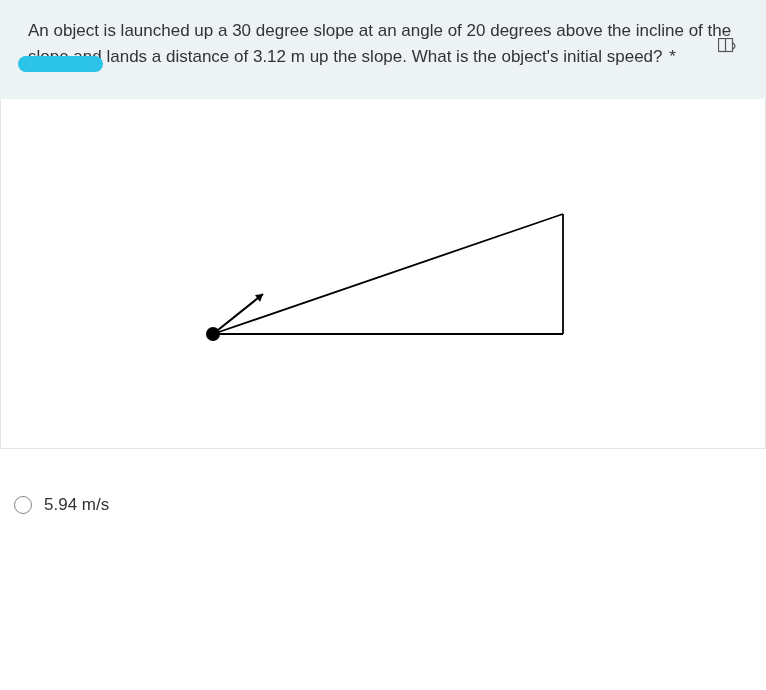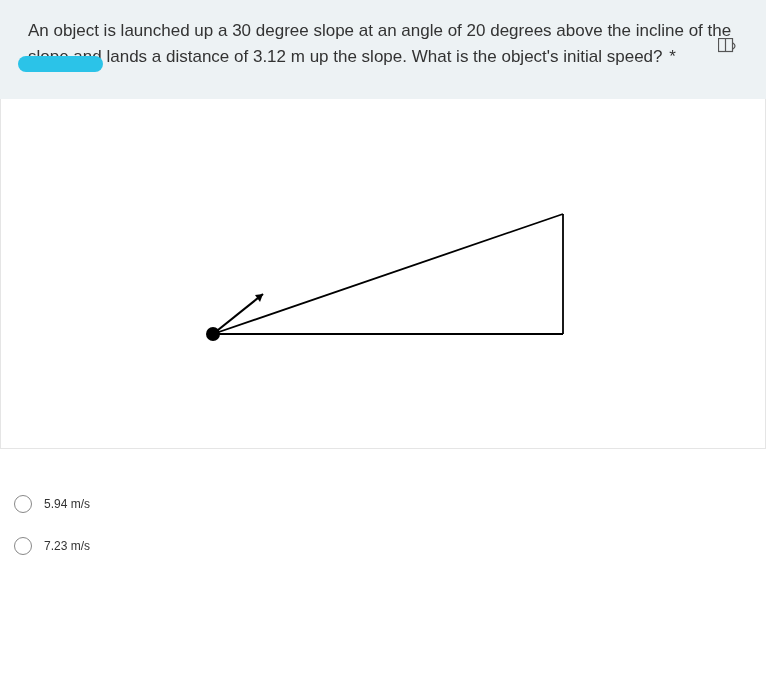--- a/index.html
+++ b/index.html
@@ -63,21 +63,21 @@
   }
   .radio {
     width: 18px;
     height: 18px;
     border: 1.5px solid #888;
     border-radius: 50%;
     margin-right: 12px;
     flex-shrink: 0;
   }
   .option-label {
-    font-size: 12px;
+    font-size: 17px;
     color: #333;
   }
 </style>
 </head>
 <body>
 
 <div class="question-header">
   <div class="question-text">
     <span>An object is launched up a 30 degree slope at an angle of 20 degrees above the incline of the slope and lands a distance of 3.12 m up the slope.  What is the object's initial speed?</span>
     <span class="required-mark">*</span>
@@ -101,17 +101,13 @@
     <line x1="20" y1="150" x2="70" y2="110" stroke="#000" stroke-width="2.2"></line>
     <polygon points="70,110 62,111 67,118" fill="#000"></polygon>
   </svg>
 </div>
 
 <div class="options">
   <div class="option">
     <div class="radio"></div>
     <span class="option-label">5.94 m/s</span>
   </div>
-  <div class="option">
-    <div class="radio"></div>
-    <span class="option-label">7.23 m/s</span>
-  </div>
 </div>
 
 </body></html>

